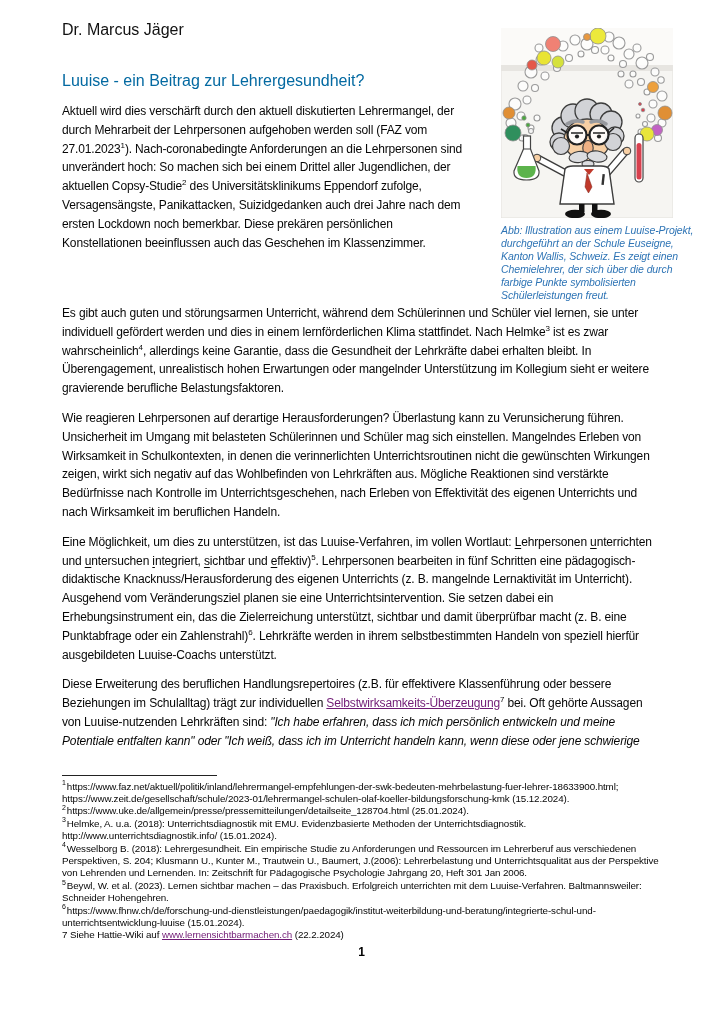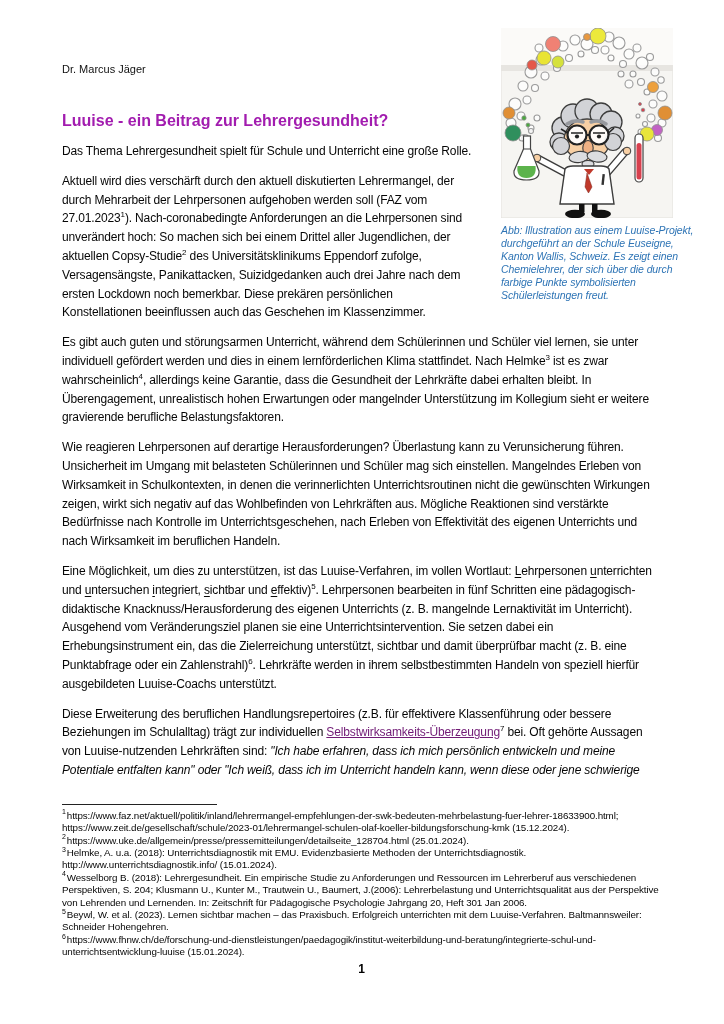--- a/index.html
+++ b/index.html
@@ -1,22 +1,22 @@
 <!DOCTYPE html>
 <html><head>
 <meta charset="utf-8">
 <style>
   html,body{margin:0;padding:0;}
   body{
     width:724px;height:1024px;background:#ffffff;color:#000;
     font-family:"Liberation Sans",sans-serif;overflow:hidden;
   }
   .page{box-sizing:border-box;width:724px;height:1024px;padding:22px 63px 0 62px;position:relative;}
-  .author{font-size:11px;line-height:15px;color:#111;margin-top:40px;}
-  .title{font-size:16px;font-weight:bold;margin:34px 0 0 0;line-height:20px;color:#a21caf;}
+  .author{font-size:16px;line-height:15px;color:#111;}
+  .title{font-size:16px;font-weight:normal;margin:34px 0 0 0;line-height:20px;color:#0369a1;}
   p.body{font-size:12px;line-height:18.8px;letter-spacing:-0.15px;margin:11px 0 0 0;color:#060606;}
   p.clear{clear:right;}
   sup.fnref{font-size:8px;vertical-align:super;line-height:0;}
   .u{text-decoration:underline;text-underline-offset:2px;}
   .it{font-style:italic;}
   a.link{color:#701a75;text-decoration:underline;cursor:pointer;}
   
   figure.fig{float:right;width:200px;margin:6px -40px 2px 13px;padding-left:15px;}
   .fig-img{width:172px;height:190px;}
   figcaption{font-size:10.5px;line-height:13px;font-style:italic;color:#2e74b5;margin-top:6px;letter-spacing:-0.1px;}
@@ -168,38 +168,38 @@
         </g>
       </svg>
     </div>
     <figcaption>Abb: Illustration aus einem Luuise-Projekt, durchgeführt an der Schule Euseigne, Kanton Wallis, Schweiz. Es zeigt einen Chemielehrer, der sich über die durch farbige Punkte symbolisierten Schülerleistungen freut.</figcaption>
   </figure>
 
   <div class="author">Dr. Marcus Jäger</div>
 
   <h1 class="title">Luuise - ein Beitrag zur Lehrergesundheit?</h1>
 
-  <p class="body">Das Thema Lehrergesundheit spielt für Schule und Unterricht eine große Rolle.</p>
 
   <p class="body"><span>Aktuell wird dies verschärft durch den aktuell diskutierten Lehrermangel, der durch Mehrarbeit der Lehrpersonen aufgehoben werden soll (FAZ vom 27.01.2023</span><sup class="fnref">1</sup><span>). Nach-coronabedingte Anforderungen an die Lehrpersonen sind unverändert hoch: So machen sich bei einem Drittel aller Jugendlichen, der aktuellen Copsy-Studie</span><sup class="fnref">2</sup><span> des Universitätsklinikums Eppendorf zufolge, Versagensängste, Panikattacken, Suizidgedanken auch drei Jahre nach dem ersten Lockdown noch bemerkbar. Diese prekären persönlichen Konstellationen beeinflussen auch das Geschehen im Klassenzimmer.</span></p>
 
   <p class="body clear"><span>Es gibt auch guten und störungsarmen Unterricht, während dem Schülerinnen und Schüler viel lernen, sie unter individuell gefördert werden und dies in einem lernförderlichen Klima stattfindet. Nach Helmke</span><sup class="fnref">3</sup><span> ist es zwar wahrscheinlich</span><sup class="fnref">4</sup><span>, allerdings keine Garantie, dass die Gesundheit der Lehrkräfte dabei erhalten bleibt. In Überengagement, unrealistisch hohen Erwartungen oder mangelnder Unterstützung im Kollegium sieht er weitere gravierende berufliche Belastungsfaktoren.</span></p>
 
   <p class="body">Wie reagieren Lehrpersonen auf derartige Herausforderungen? Überlastung kann zu Verunsicherung führen. Unsicherheit im Umgang mit belasteten Schülerinnen und Schüler mag sich einstellen. Mangelndes Erleben von Wirksamkeit in Schulkontexten, in denen die verinnerlichten Unterrichtsroutinen nicht die gewünschten Wirkungen zeigen, wirkt sich negativ auf das Wohlbefinden von Lehrkräften aus. Mögliche Reaktionen sind verstärkte Bedürfnisse nach Kontrolle im Unterrichtsgeschehen, nach Erleben von Effektivität des eigenen Unterrichts und nach Wirksamkeit im beruflichen Handeln.</p>
 
   <p class="body"><span>Eine Möglichkeit, um dies zu unterstützen, ist das Luuise-Verfahren, im vollen Wortlaut: </span><span class="u">L</span><span>ehrpersonen </span><span class="u">u</span><span>nterrichten und </span><span class="u">u</span><span>ntersuchen </span><span class="u">i</span><span>ntegriert, </span><span class="u">s</span><span>ichtbar und </span><span class="u">e</span><span>ffektiv)</span><sup class="fnref">5</sup><span>. Lehrpersonen bearbeiten in fünf Schritten eine pädagogisch-didaktische Knacknuss/Herausforderung des eigenen Unterrichts (z. B. mangelnde Lernaktivität im Unterricht). Ausgehend vom Veränderungsziel planen sie eine Unterrichtsintervention. Sie setzen dabei ein Erhebungsinstrument ein, das die Zielerreichung unterstützt, sichtbar und damit überprüfbar macht (z. B. eine Punktabfrage oder ein Zahlenstrahl)</span><sup class="fnref">6</sup><span>. Lehrkräfte werden in ihrem selbstbestimmten Handeln von speziell hierfür ausgebildeten Luuise-Coachs unterstützt.</span></p>
 
   <p class="body"><span>Diese Erweiterung des beruflichen Handlungsrepertoires (z.B. für effektivere Klassenführung oder bessere Beziehungen im Schulalltag) trägt zur individuellen </span><a class="link">Selbstwirksamkeits-Überzeugung</a><sup class="fnref">7</sup><span>  bei. Oft gehörte Aussagen von Luuise-nutzenden Lehrkräften sind: </span><span class="it">"Ich habe erfahren, dass ich mich persönlich entwickeln und meine Potentiale entfalten kann" oder "Ich weiß, dass ich im Unterricht handeln kann, wenn diese oder jene schwierige</span></p>
 
   <hr class="fnsep">
 
   <div class="footnotes">
     <div class="fn"><span class="num">1</span><span>https://www.faz.net/aktuell/politik/inland/lehrermangel-empfehlungen-der-swk-bedeuten-mehrbelastung-fuer-lehrer-18633900.html; https://www.zeit.de/gesellschaft/schule/2023-01/lehrermangel-schulen-olaf-koeller-bildungsforschung-kmk (15.12.2024).</span></div>
     <div class="fn"><span class="num">2</span><span>https://www.uke.de/allgemein/presse/pressemitteilungen/detailseite_128704.html (25.01.2024).</span></div>
     <div class="fn"><span class="num">3</span><span>Helmke, A. u.a. (2018): Unterrichtsdiagnostik mit EMU. Evidenzbasierte Methoden der Unterrichtsdiagnostik. http://www.unterrichtsdiagnostik.info/ (15.01.2024).</span></div>
     <div class="fn"><span class="num">4</span><span>Wesselborg B. (2018): Lehrergesundheit. Ein empirische Studie zu Anforderungen und Ressourcen im Lehrerberuf aus verschiedenen Perspektiven, S. 204; Klusmann U., Kunter M., Trautwein U., Baumert, J.(2006): Lehrerbelastung und Unterrichtsqualität aus der Perspektive von Lehrenden und Lernenden. In: Zeitschrift für Pädagogische Psychologie Jahrgang 20, Heft 301 Jan 2006.</span></div>
     <div class="fn"><span class="num">5</span><span>Beywl, W. et al. (2023). Lernen sichtbar machen – das Praxisbuch. Erfolgreich unterrichten mit dem Luuise-Verfahren. Baltmannsweiler: Schneider Hohengehren.</span></div>
     <div class="fn"><span class="num">6</span><span>https://www.fhnw.ch/de/forschung-und-dienstleistungen/paedagogik/institut-weiterbildung-und-beratung/integrierte-schul-und-unterrichtsentwicklung-luuise (15.01.2024).</span></div>
+    <div class="fn"><span>7 Siehe Hattie-Wiki auf </span><a class="link">www.lernensichtbarmachen.ch</a><span> (22.2.2024)</span></div>
   </div>
 
   <div class="pageno">1</div>
 
 </div>
 
 </body></html>

